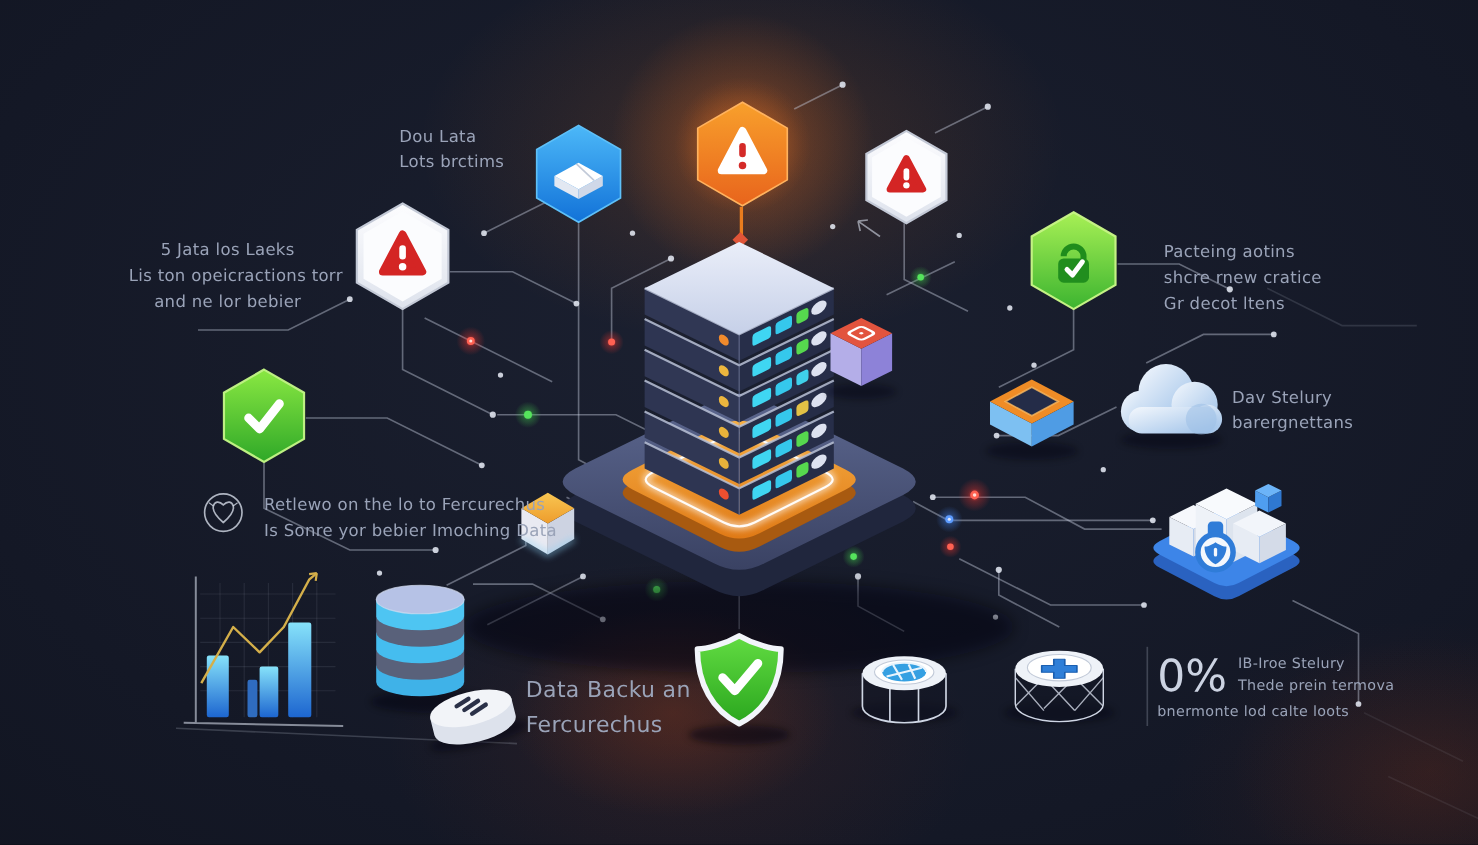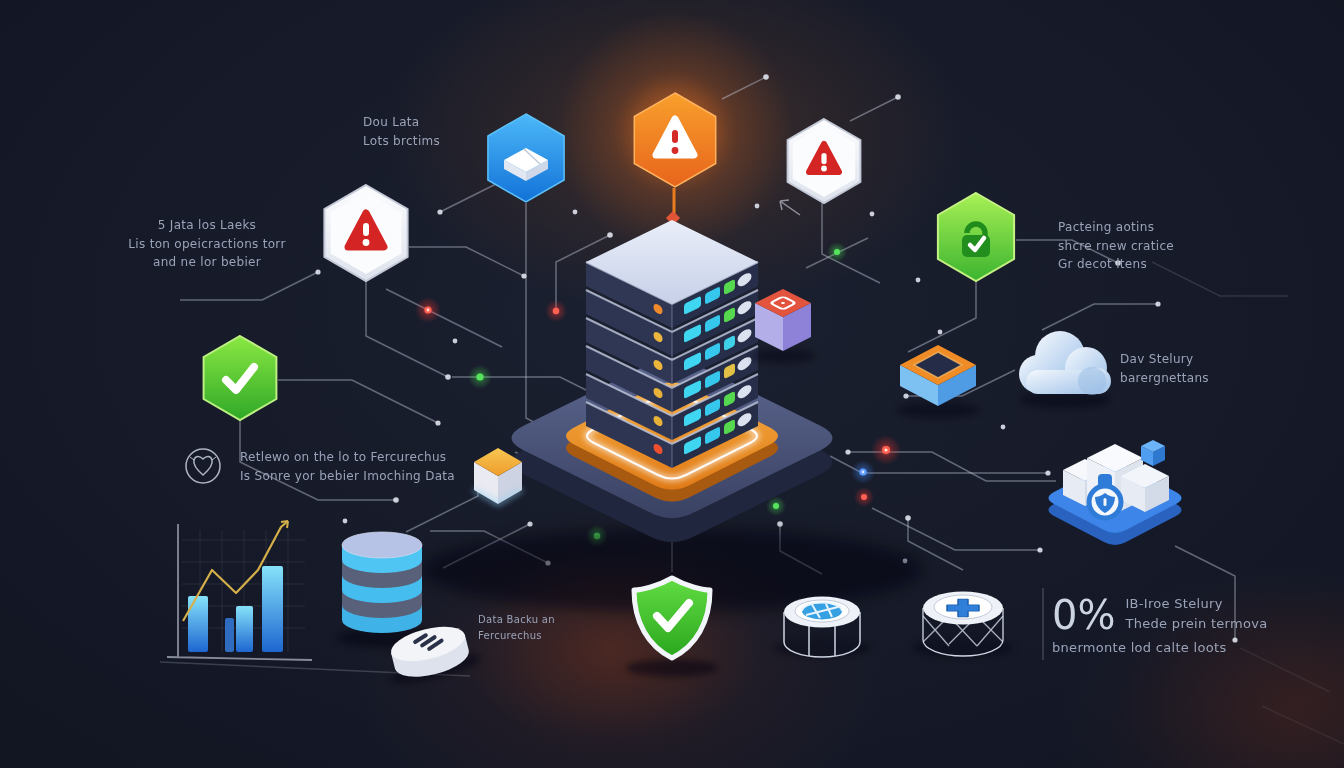--- a/index.html
+++ b/index.html
@@ -7,21 +7,21 @@
     position:relative;width:1344px;height:768px;overflow:hidden;
     font-family:"DejaVu Sans",sans-serif;
     background:
       radial-gradient(420px 260px at 50.2% 17%, rgba(234,120,32,.18), transparent 70%),
       radial-gradient(380px 240px at 46% 88%, rgba(150,55,25,.16), transparent 70%),
       radial-gradient(320px 220px at 96% 94%, rgba(130,48,26,.14), transparent 72%),
       radial-gradient(1400px 900px at 50% 40%, #1b2030 0%, #141826 52%, #0e111b 100%);
   }
   .scene{position:absolute;left:0;top:0;}
   .label{
-    position:absolute;color:#9aa3b8;font-size:12px;line-height:1.55;
+    position:absolute;color:#9aa3b8;font-size:15px;line-height:1.55;
     letter-spacing:.3px;white-space:nowrap;
   }
   .ln{display:block;}
   .stat{position:absolute;color:#9aa3b8;font-size:13px;line-height:1.5;letter-spacing:.3px;}
   .stat-row{display:flex;align-items:flex-start;gap:10px;}
   .stat-value{font-size:40px;font-weight:500;color:#ccd3e2;line-height:1.05;letter-spacing:0;}
   .stat-sub{margin-top:2px;}
 </style>
 </head>
 <body>
@@ -552,21 +552,21 @@
 <div class="label" style="left:1120px;top:350px">
   <span class="ln">Dav Stelury</span>
   <span class="ln">barergnettans</span>
 </div>
 
 <div class="label" style="left:240px;top:448px">
   <span class="ln">Retlewo on the lo to Fercurechus</span>
   <span class="ln">Is Sonre yor bebier Imoching Data</span>
 </div>
 
-<div class="label" style="left:478px;top:612px;font-size:10px">
+<div class="label" style="left:478px;top:612px;font-size:20px">
   <span class="ln">Data Backu an</span>
   <span class="ln">Fercurechus</span>
 </div>
 
 <div class="stat" style="left:1052px;top:594px">
   <div class="stat-row">
     <span class="stat-value">0%</span>
     <span class="stat-lines">
       <span class="ln">IB-Iroe Stelury</span>
       <span class="ln">Thede prein termova</span>

